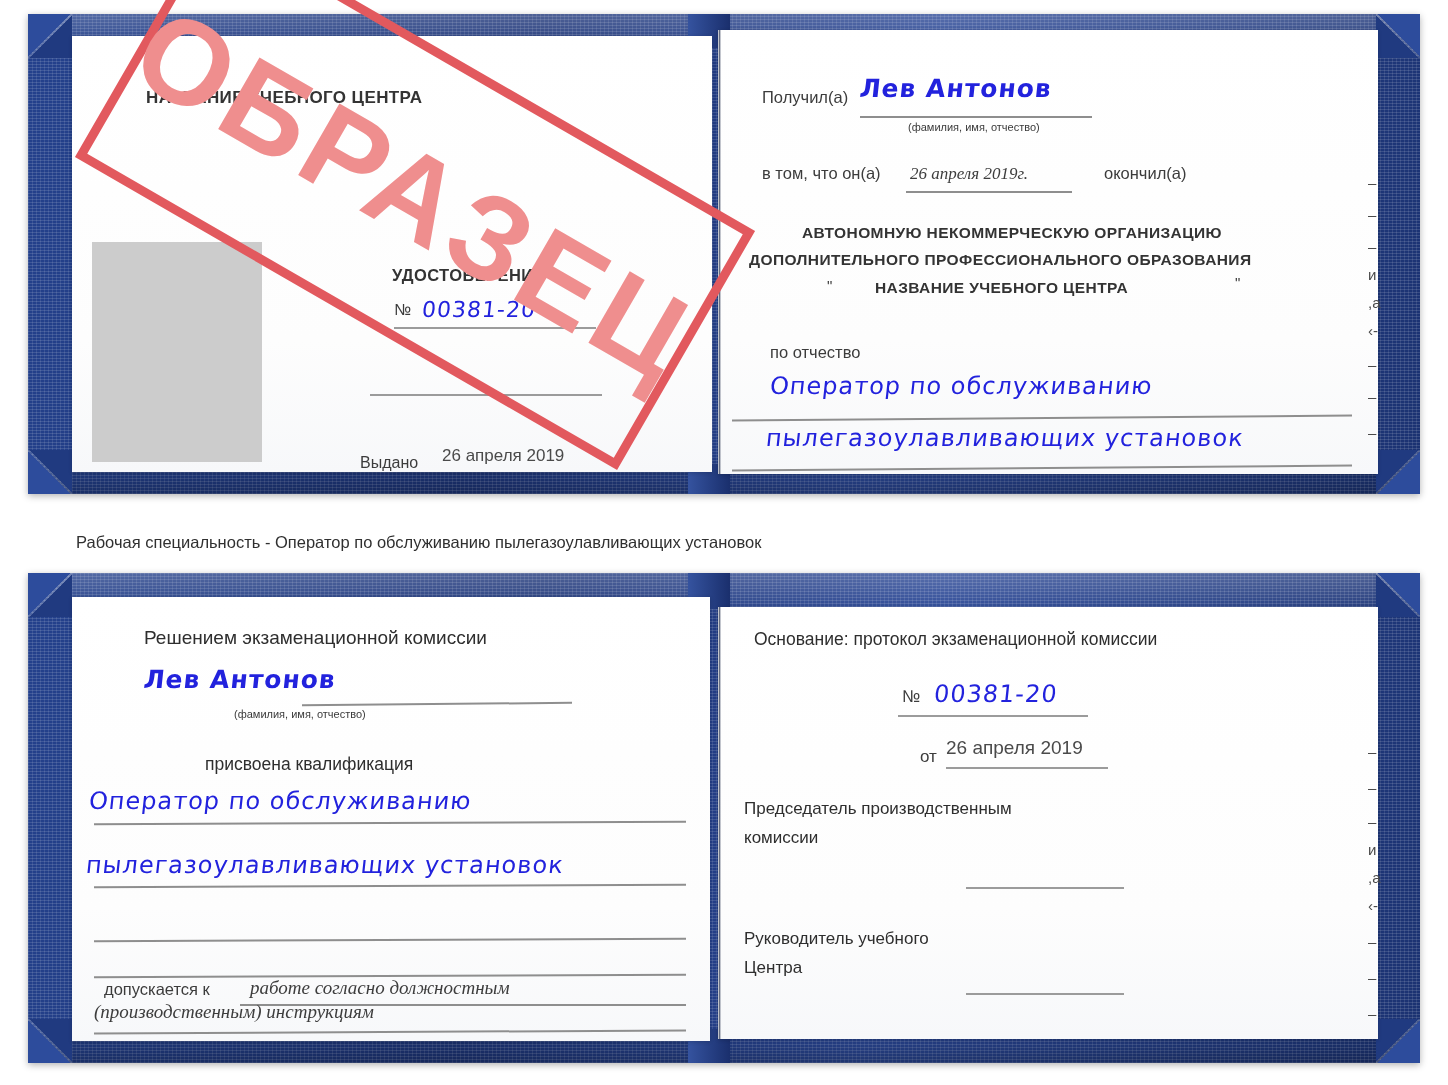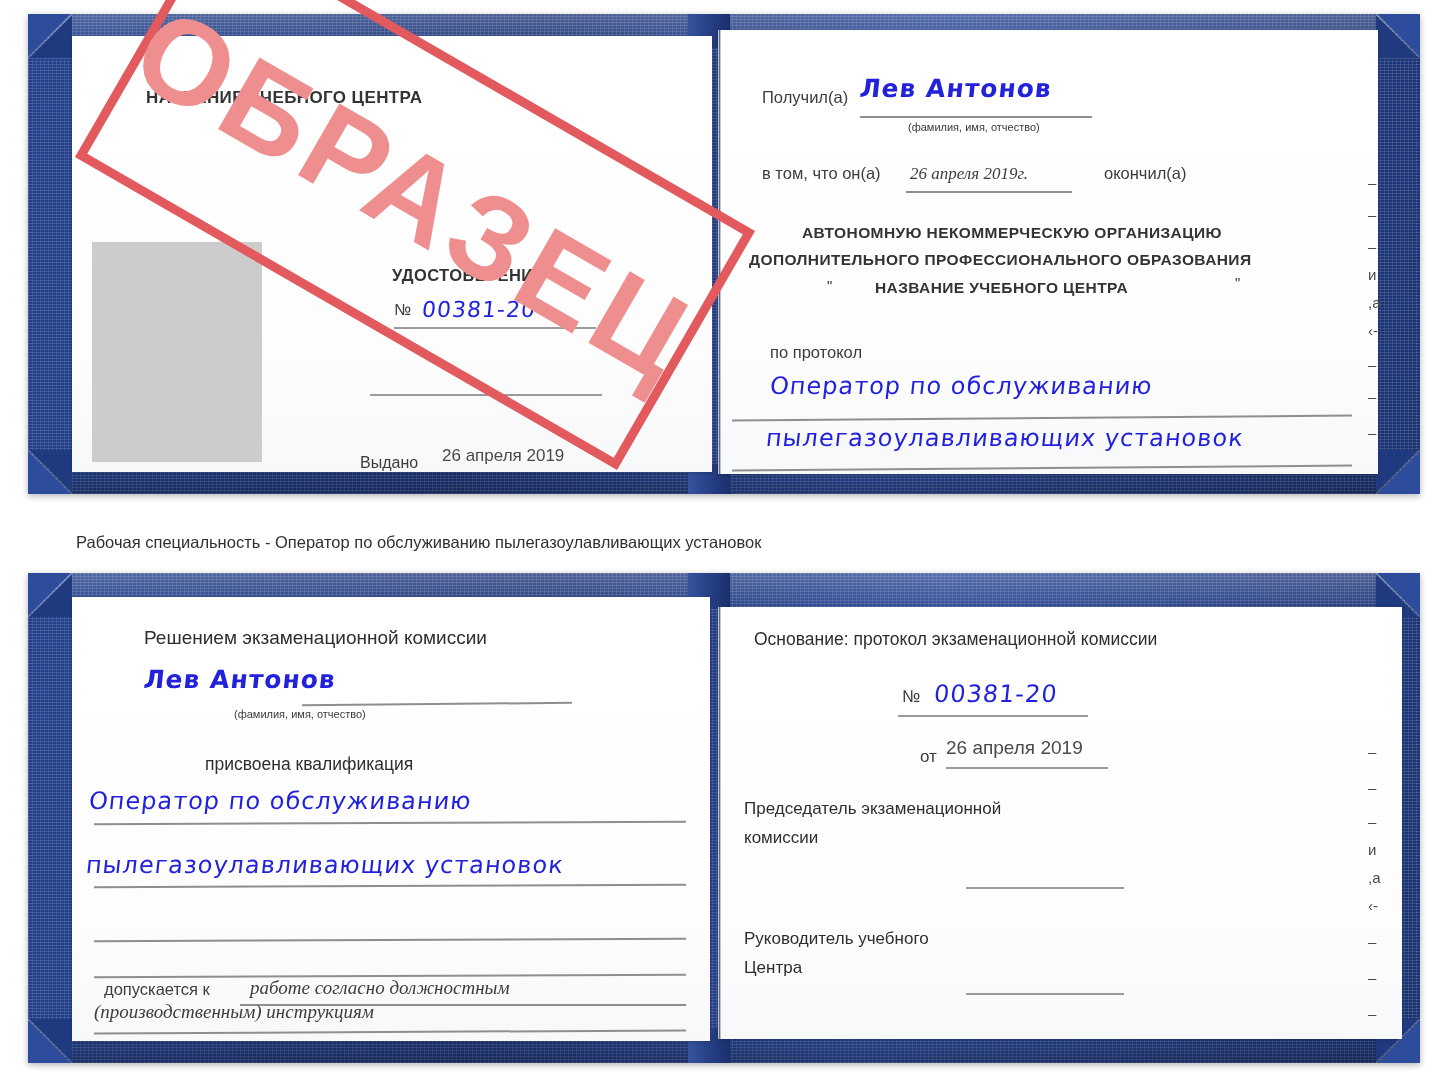--- a/index.html
+++ b/index.html
@@ -124,21 +124,21 @@
     <div class="ital" style="left:192px;top:134px;font-size:17px;">26 апреля 2019г.</div>
     <div class="line thin" style="left:188px;top:161px;width:166px;"></div>
     <div class="t" style="left:386px;top:134px;font-size:16.5px;">окончил(а)</div>
 
     <div class="t caps" style="left:84px;top:194px;font-size:15.5px;">АВТОНОМНУЮ НЕКОММЕРЧЕСКУЮ ОРГАНИЗАЦИЮ</div>
     <div class="t caps" style="left:31px;top:221px;font-size:15.5px;">ДОПОЛНИТЕЛЬНОГО ПРОФЕССИОНАЛЬНОГО ОБРАЗОВАНИЯ</div>
     <div class="t" style="left:109px;top:247px;font-size:15px;">"</div>
     <div class="t caps" style="left:157px;top:249px;font-size:15.5px;">НАЗВАНИЕ УЧЕБНОГО ЦЕНТРА</div>
     <div class="t" style="left:517px;top:244px;font-size:15px;">"</div>
 
-    <div class="t" style="left:52px;top:313px;font-size:16.5px;">по протокол</div>
+    <div class="t" style="left:52px;top:313px;font-size:16.5px;">по отчество</div>
 
     <div class="hw" style="left:52px;top:342px;font-size:24px;">Оператор по обслуживанию</div>
     <div class="line thin" style="left:14px;top:387px;width:620px;transform:rotate(-0.45deg);"></div>
 
     <div class="hw" style="left:48px;top:394px;font-size:24px;">пылегазоулавливающих установок</div>
     <div class="line thin" style="left:14px;top:437px;width:620px;transform:rotate(-0.45deg);"></div>
   </div>
 
   <div style="position:absolute;left:1340px;top:160px;width:30px;">
     <div class="frag" style="top:0;left:0;">–</div>
@@ -189,34 +189,34 @@
     <div class="line thin" style="left:22px;top:378px;width:592px;transform:rotate(-0.25deg);"></div>
 
     <div class="t" style="left:32px;top:383px;font-size:16.5px;">допускается к</div>
     <div class="ital" style="left:178px;top:380px;font-size:19px;">работе согласно должностным</div>
     <div class="line thin" style="left:168px;top:407px;width:446px;"></div>
 
     <div class="ital" style="left:22px;top:404px;font-size:19px;">(производственным) инструкциям</div>
     <div class="line thin" style="left:22px;top:434px;width:592px;transform:rotate(-0.3deg);"></div>
   </div>
 
-  <div class="page tint" style="left:690px;top:34px;width:660px;height:432px;padding-left:24px;">
+  <div class="page tint" style="left:690px;top:34px;width:660px;height:432px;">
     <div class="gutter" style="left:0;"></div>
 
     <div class="t" style="left:36px;top:22px;font-size:17.5px;color:#2e2e2e;">Основание: протокол экзаменационной комиссии</div>
 
     <div class="t" style="left:184px;top:80px;font-size:17px;">№</div>
     <div class="hw" style="left:216px;top:73px;font-size:24px;">00381-20</div>
     <div class="line" style="left:180px;top:108px;width:190px;"></div>
 
     <div class="t" style="left:202px;top:140px;font-size:17px;">от</div>
     <div class="t" style="left:228px;top:130px;font-size:19px;color:#4a4a4a;">26 апреля 2019</div>
     <div class="line" style="left:228px;top:160px;width:162px;"></div>
 
-    <div class="t" style="left:26px;top:192px;font-size:17px;color:#2e2e2e;">Председатель экзаменационной</div>
+    <div class="t" style="left:26px;top:192px;font-size:17px;color:#2e2e2e;">Председатель производственным</div>
     <div class="t" style="left:26px;top:221px;font-size:17px;color:#2e2e2e;">комиссии</div>
     <div class="line" style="left:248px;top:280px;width:158px;"></div>
 
     <div class="t" style="left:26px;top:322px;font-size:17px;color:#2e2e2e;">Руководитель учебного</div>
     <div class="t" style="left:26px;top:351px;font-size:17px;color:#2e2e2e;">Центра</div>
     <div class="line" style="left:248px;top:386px;width:158px;"></div>
   </div>
 
   <div style="position:absolute;left:1340px;top:170px;width:30px;">
     <div class="frag" style="top:0;left:0;">–</div>

